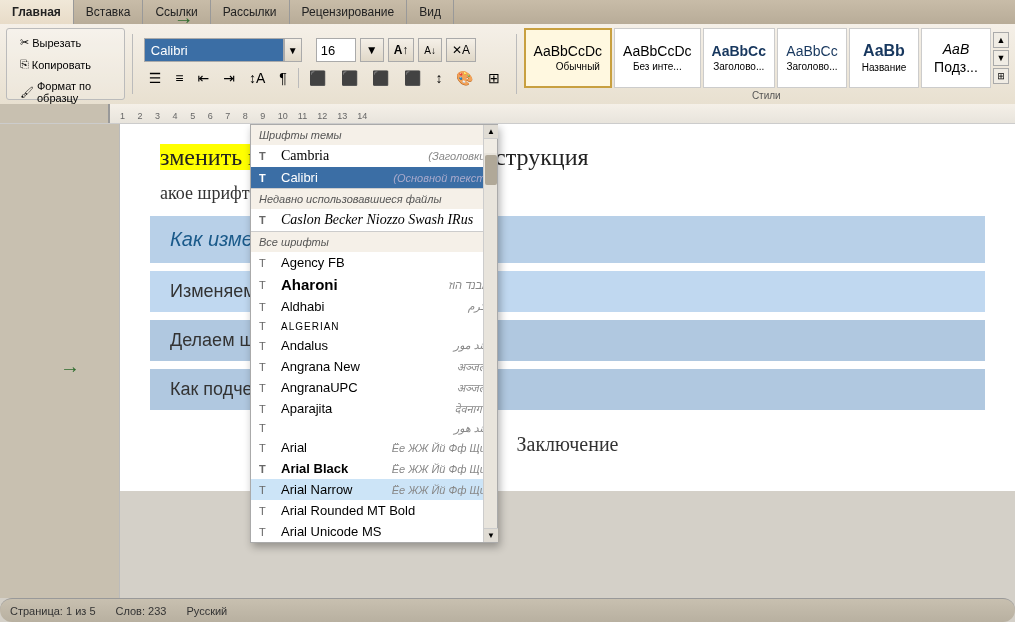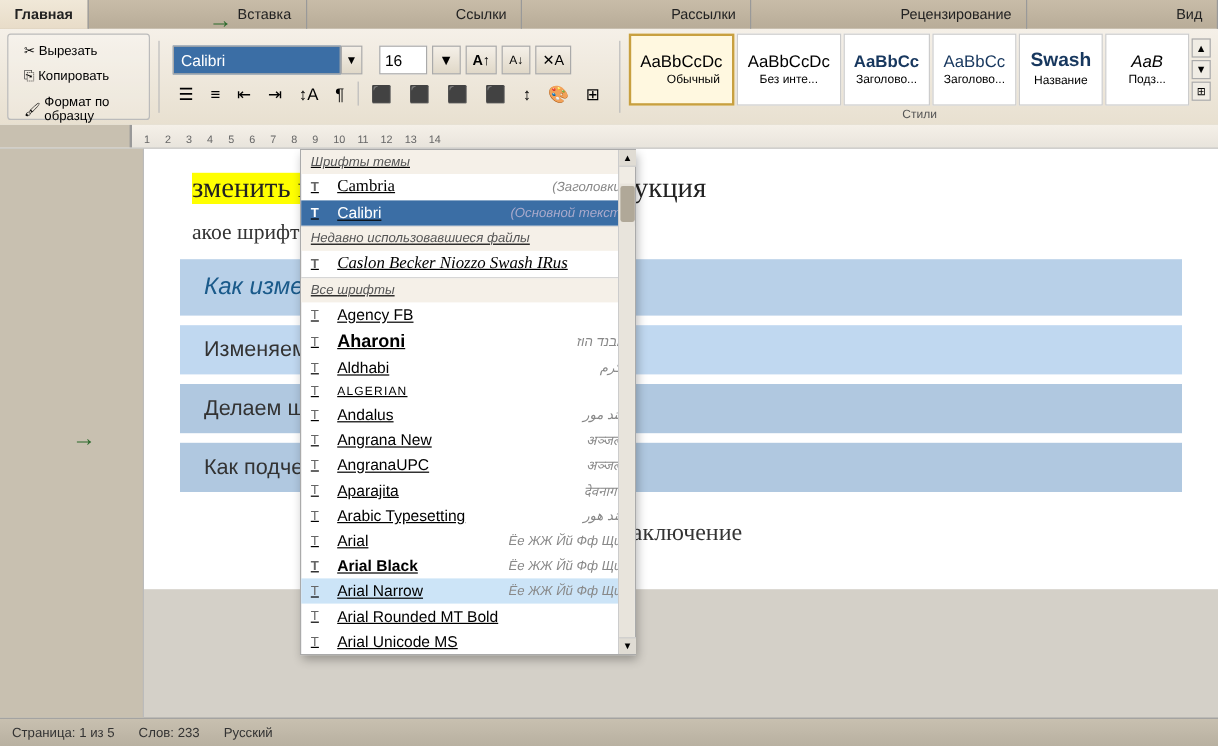--- a/index.html
+++ b/index.html
@@ -1,17 +1,17 @@
 <!DOCTYPE html>
 <html><head>
   <meta charset="utf-8">
   <style>
     * { box-sizing: border-box; margin: 0; padding: 0; }
     body { font-family: 'Segoe UI', Arial, sans-serif; background: #d4d0c8; width: 1015px; height: 622px; overflow: hidden; }
-    .ribbon-tabs { display: flex; background: linear-gradient(to bottom, #c8bca8, #b8ac98); height: 24px; justify-content: space-between; }
+    .ribbon-tabs { display: flex; background: linear-gradient(to bottom, #c8bca8, #b8ac98); height: 24px; }
     .ribbon-tab { padding: 4px 12px; font-size: 12px; cursor: pointer; color: #222; border-right: 1px solid #999; display: flex; align-items: center; }
     .ribbon-tab.active { background: linear-gradient(to bottom, #f0e8d8, #e8dcc8); border-bottom: none; font-weight: bold; }
     .ribbon-content { display: flex; align-items: center; padding: 4px 6px; height: 80px; background: linear-gradient(to bottom, #f5f0e8, #e8e0d0); gap: 4px; }
     
     
     .group { border: 1px solid #bbb; border-radius: 3px; padding: 4px 6px; height: 72px; display: flex; flex-direction: column; align-items: center; justify-content: space-between; background: rgba(255,255,255,0.2); }
     .group-label { font-size: 10px; color: #555; margin-top: 2px; }
     .group-buttons { display: flex; gap: 2px; align-items: center; }
     
     .btn-icon { display: flex; align-items: center; gap: 3px; padding: 2px 6px; font-size: 11px; cursor: pointer; border: 1px solid transparent; border-radius: 2px; background: transparent; }
@@ -27,40 +27,40 @@
     
     .main-area { display: flex; height: calc(622px - 24px - 80px - 20px - 24px); }
     
     
     .left-margin { width: 120px; background: #c8c0b0; border-right: 1px solid #bbb; }
     
     
     .document { flex: 1; background: white; padding: 20px 30px; position: relative; overflow: hidden; }
     
     
-    .font-dropdown { position: absolute; top: 0; left: 130px; width: 280px; background: white; border: 1px solid #aaa; box-shadow: 2px 4px 8px rgba(0,0,0,0.3); z-index: 100; text-decoration: underline; }
+    .font-dropdown { position: absolute; top: 0; left: 130px; width: 248px; background: white; border: 1px solid #aaa; box-shadow: 2px 4px 8px rgba(0,0,0,0.3); z-index: 100; }
     .dropdown-section { border-bottom: 1px solid #ccc; }
     .dropdown-section-title { font-size: 11px; color: #555; padding: 4px 8px; background: #f5f0e8; font-style: italic; }
     .dropdown-item { display: flex; align-items: center; padding: 3px 8px; font-size: 13px; cursor: pointer; gap: 6px; position: relative; }
     .dropdown-item.selected { background: #3b6ea5; color: white; }
     .dropdown-item.highlighted { background: #cce4f7; }
     .font-icon { font-size: 10px; color: #666; width: 16px; }
     .font-name { flex: 1; }
     
     .dropdown-label-right { position: absolute; right: 8px; font-size: 11px; color: #888; font-style: italic; }
     .dropdown-item.selected .dropdown-label-right { color: #aac; }
     
     .dropdown-scrollbar { position: absolute; right: 0; top: 0; width: 14px; height: 100%; background: #f0ece4; border-left: 1px solid #ccc; display: flex; flex-direction: column; }
     .scroll-up { width: 14px; height: 14px; background: #e0dcd4; border-bottom: 1px solid #ccc; display: flex; align-items: center; justify-content: center; font-size: 8px; cursor: pointer; }
     .scroll-down { width: 14px; height: 14px; background: #e0dcd4; border-top: 1px solid #ccc; display: flex; align-items: center; justify-content: center; font-size: 8px; cursor: pointer; position: absolute; bottom: 0; }
     .scroll-track { flex: 1; background: #e8e4dc; margin: 14px 0; }
     .scroll-thumb { width: 12px; height: 30px; background: #b0a898; margin: 2px 1px; border-radius: 2px; }
     
     
-    .status-bar { height: 24px; background: linear-gradient(to bottom, #c8c0b0, #b8b0a0); border-top: 1px solid #999; display: flex; align-items: center; padding: 0 10px; font-size: 11px; color: #333; gap: 20px; }
+    .status-bar { height: 24px; background: linear-gradient(to bottom, #c8c0b0, #b8b0a0); border-top: 1px solid #999; display: flex; align-items: center; padding: 0 10px; font-size: 11px; color: #333; gap: 20px; border-radius: 12px; }
 
     .ruler { height: 20px; background: linear-gradient(to bottom, #f5f0e8, #e8e4dc); border-bottom: 1px solid #ccc; display: flex; overflow: hidden; }
     .ruler-left { width: 110px; background: #c8c0b0; border-right: 2px solid #999; }
     .ruler-main { flex: 1; display: flex; align-items: flex-end; padding-bottom: 2px; padding-left: 10px; font-size: 9px; color: #666; gap: 0; position: relative; }
     
     .separator { width: 1px; background: #bbb; height: 60px; margin: 0 3px; }
     .sep-v { width: 1px; background: #bbb; height: 20px; margin: 0 2px; }
   </style>
 </head>
 <body>
@@ -145,26 +145,26 @@
       </div>
       <div class="style-btn">
         <span style="font-size:14px; color:#17375e; font-weight:bold;">AaBbCc</span>
         <span style="font-size:10px;">Заголово...</span>
       </div>
       <div class="style-btn">
         <span style="font-size:14px; color:#17375e;">AaBbCc</span>
         <span style="font-size:10px;">Заголово...</span>
       </div>
       <div class="style-btn">
-        <span style="font-size:16px; color:#17375e; font-weight:bold;">Swash</span>
+        <span style="font-size:16px; color:#17375e; font-weight:bold;">AaBb</span>
         <span style="font-size:10px;">Название</span>
       </div>
       <div class="style-btn">
         <span style="font-size:14px; font-style:italic;">AaB</span>
-        <span style="font-size:10px;">Подз...</span>
+        <span style="font-size:14px;">Подз...</span>
       </div>
       <div style="display:flex; flex-direction:column; justify-content:center; gap:2px;">
         <div style="border:1px solid #aaa; width:16px; height:16px; display:flex; align-items:center; justify-content:center; cursor:pointer; font-size:9px; background:#f0ece4;">▲</div>
         <div style="border:1px solid #aaa; width:16px; height:16px; display:flex; align-items:center; justify-content:center; cursor:pointer; font-size:9px; background:#f0ece4;">▼</div>
         <div style="border:1px solid #aaa; width:16px; height:16px; display:flex; align-items:center; justify-content:center; cursor:pointer; font-size:9px; background:#f0ece4;">⊞</div>
       </div>
     </div>
     <div style="font-size:10px; color:#555; margin-top:2px;">Стили</div>
   </div>
 </div>
@@ -268,21 +268,20 @@
         </div>
 
         <div class="dropdown-item">
           <span class="font-icon" style="font-size:11px; color:#666;">T</span>
           <span class="font-name">Aparajita</span>
           <span class="dropdown-label-right">देवनागरी</span>
         </div>
 
         <div class="dropdown-item">
           <span class="font-icon" style="font-size:11px; color:#666;">T</span>
-          <span class="font-name">Arabic Typesetting</span>
           <span class="dropdown-label-right">أيند هور</span>
         </div>
 
         <div class="dropdown-item">
           <span class="font-icon" style="font-size:11px; color:#666;">T</span>
           <span class="font-name">Arial</span>
           <span class="dropdown-label-right">Ёе ЖЖ Йй Фф Щщ</span>
         </div>
 
         <div class="dropdown-item">

